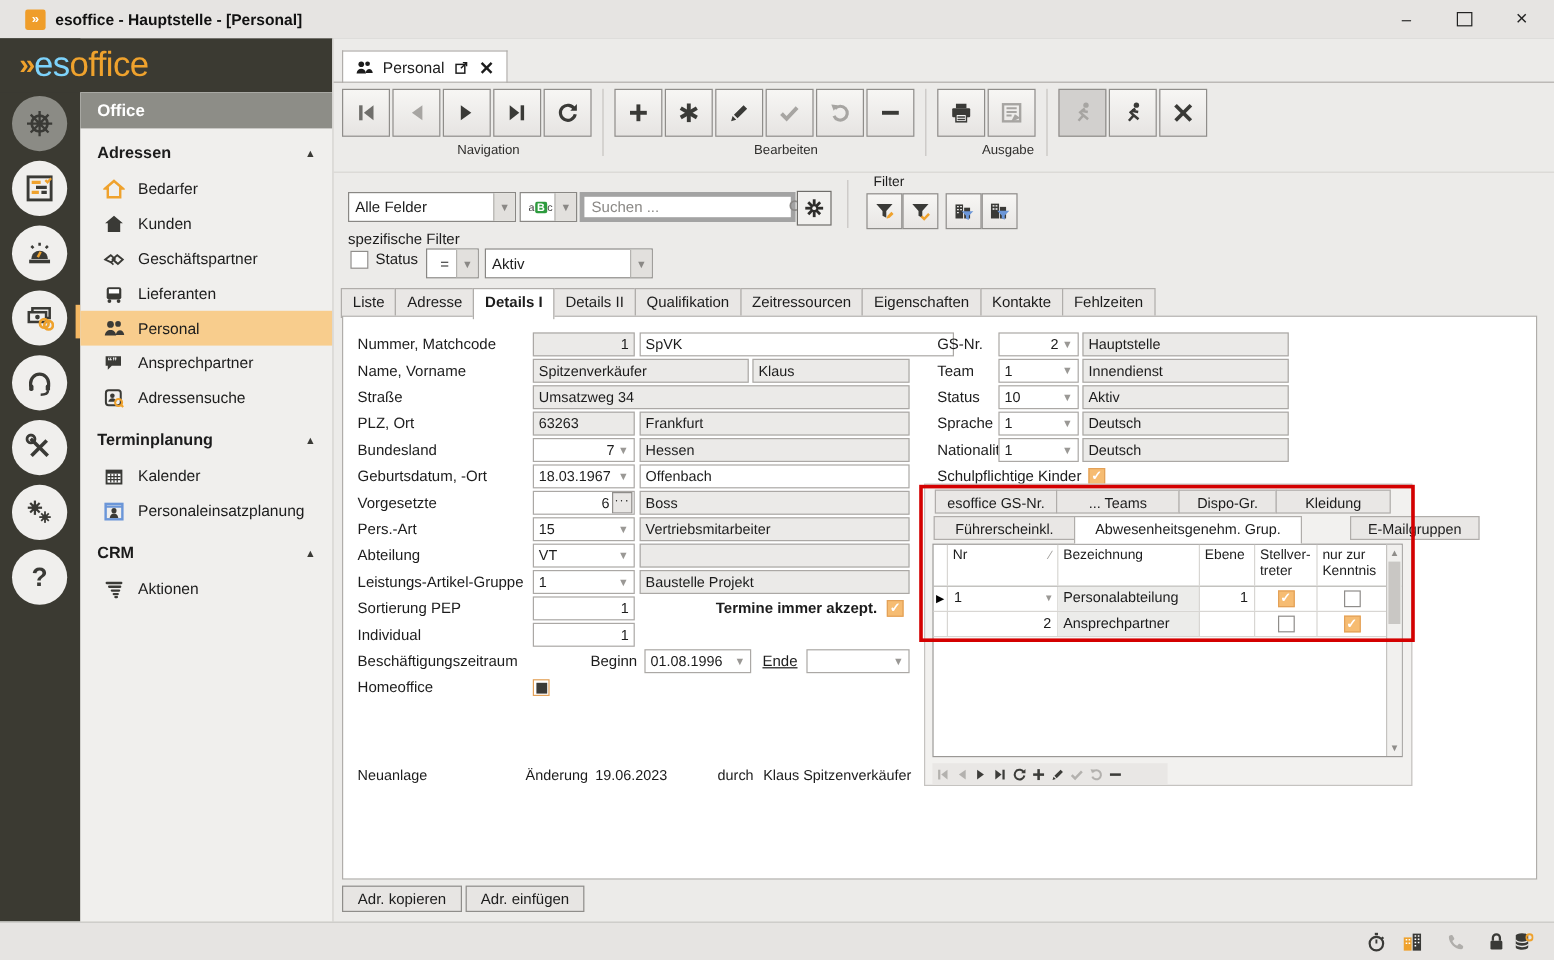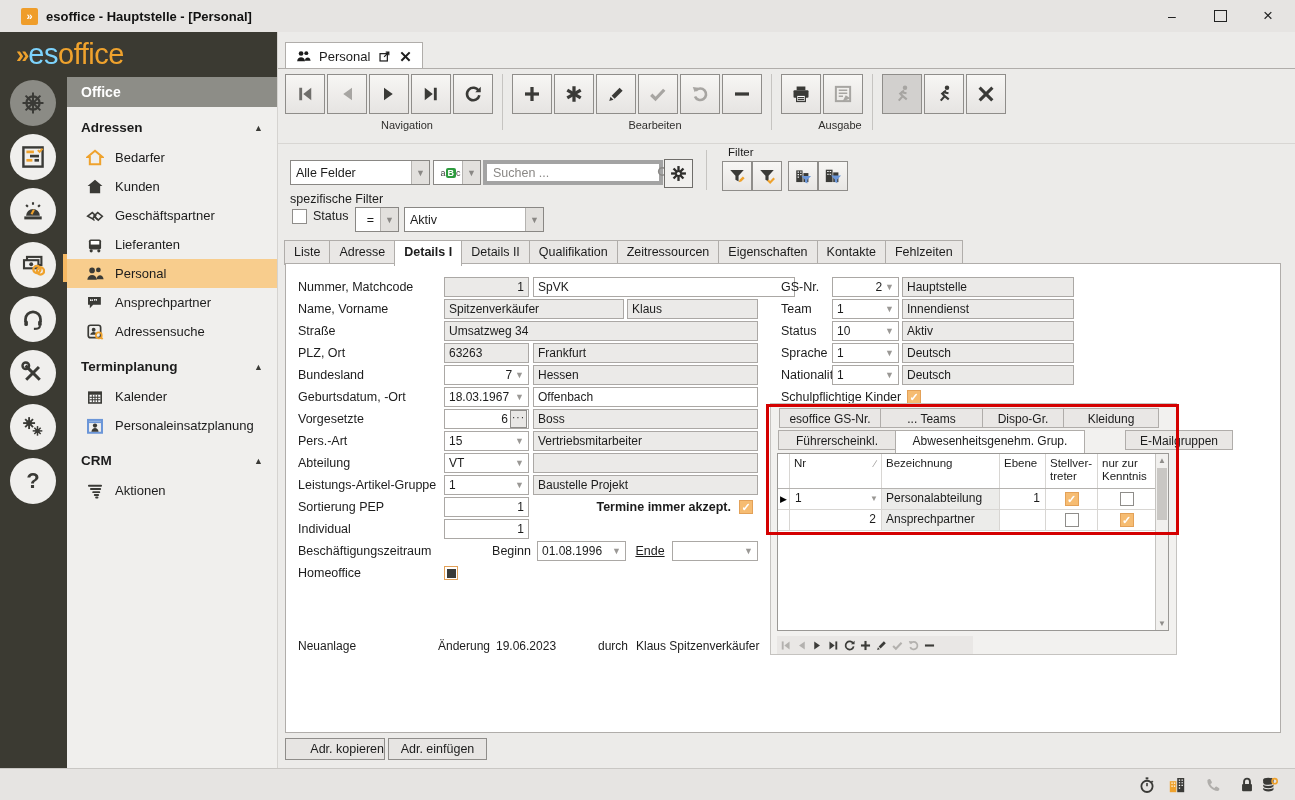--- a/index.html
+++ b/index.html
@@ -849,21 +849,21 @@
         <span class="mi">
           <svg width="13" height="13" viewBox="0 0 16 16">
             <rect x="2.4" y="6.7" width="11.2" height="2.6" fill="currentColor"></rect>
           </svg>
         </span>
       </div>
     </div>
   <div class="abs" id="red-box"></div>
 
   <div id="footer-buttons">
-      <div class="foot-btn abs" style="left: 285px; width: 100px; text-align: right;">Adr. kopieren</div>
+      <div class="foot-btn abs" style="left: 285px; width: 100px;">Adr. kopieren</div>
       <div class="foot-btn abs" style="left: 388px; width: 99px;">Adr. einfügen</div>
     </div>
 
   <div class="abs" id="statusbar">
       <span class="sicon" style="left: 1138px;">
         <svg width="18" height="18" viewBox="0 0 16 16">
           <circle cx="8" cy="9.2" r="5" fill="none" stroke="currentColor" stroke-width="1.6"></circle>
           <rect x="6.8" y="1.2" width="2.4" height="1.8" fill="currentColor"></rect>
           <path d="M8 9.2V6.2" fill="none" stroke="currentColor" stroke-width="1.4"></path>
           <path d="M12 4.4l1.2 1.2" fill="none" stroke="currentColor" stroke-width="1.4"></path>

